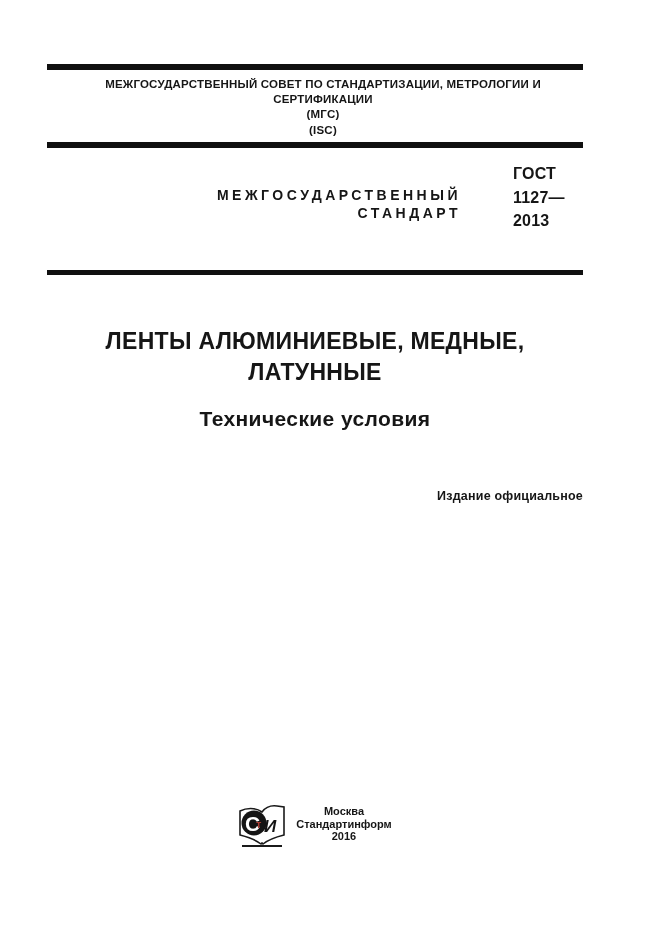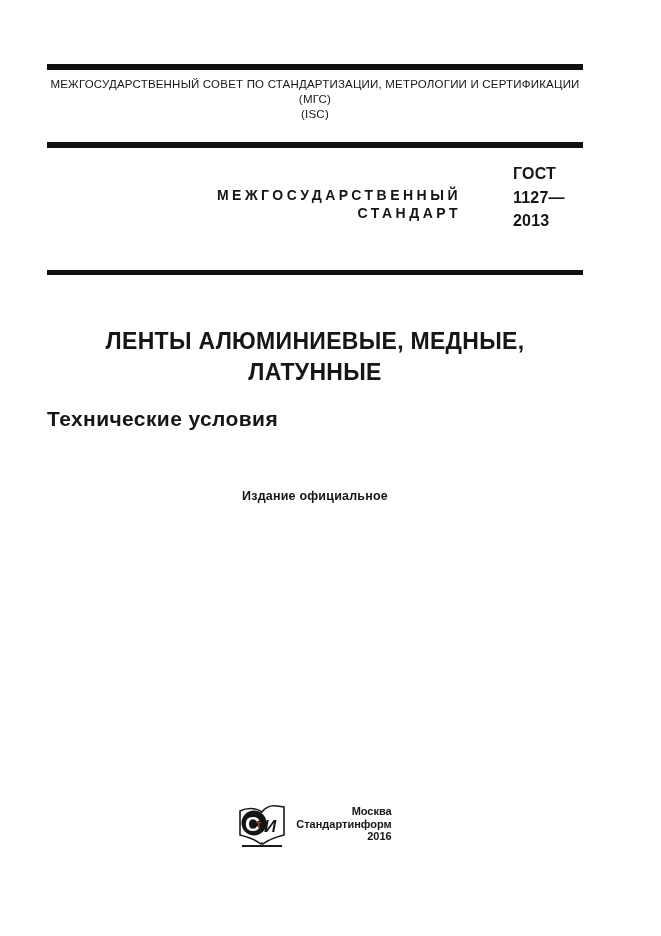--- a/index.html
+++ b/index.html
@@ -21,25 +21,25 @@
     left: 47px;
     width: 536px;
     background: #101010;
   }
   .rule-1 { top: 64px;  height: 6px; }
   .rule-2 { top: 142px; height: 6px; }
   .rule-3 { top: 270px; height: 5px; }
 
   .council-header {
     position: absolute;
-    left: 47px; top: 77px;
+    left: 55px; top: 77px;
     width: 536px;
     text-align: center;
     font-size: 11.5px;
-    font-weight: normal;
+    font-weight: bold;
     line-height: 15.2px;
     letter-spacing: 0.2px;
     color: #161616;
   }
 
   .standard-kind {
     position: absolute;
     left: 47px; top: 186px;
     width: 414px;
     text-align: right;
@@ -70,49 +70,50 @@
     font-weight: bold;
     line-height: 31px;
     letter-spacing: 0.3px;
     color: #161616;
   }
 
   .doc-subtitle {
     position: absolute;
     left: 47px; top: 407px;
     width: 536px;
+    text-align: center;
     font-size: 21px;
     font-weight: bold;
     letter-spacing: 0.4px;
     color: #161616;
   }
 
   .edition-note {
     position: absolute;
     left: 47px; top: 489px;
     width: 536px;
-    text-align: center;
+    text-align: right;
     font-size: 12.5px;
     font-weight: bold;
     letter-spacing: 0.2px;
     color: #161616;
   }
 
   .imprint {
     position: absolute;
     left: 47px; top: 802px;
     width: 536px;
     display: flex;
     justify-content: center;
     align-items: flex-start;
     gap: 10px;
   }
   .imprint-logo { flex: 0 0 auto; margin-top: 2px; }
   .imprint-text {
-    text-align: right;
+    text-align: center;
     font-size: 11px;
     font-weight: bold;
     line-height: 12.5px;
     margin-top: 3px;
     color: #161616;
   }
 </style>
 </head>
 <body>
 

